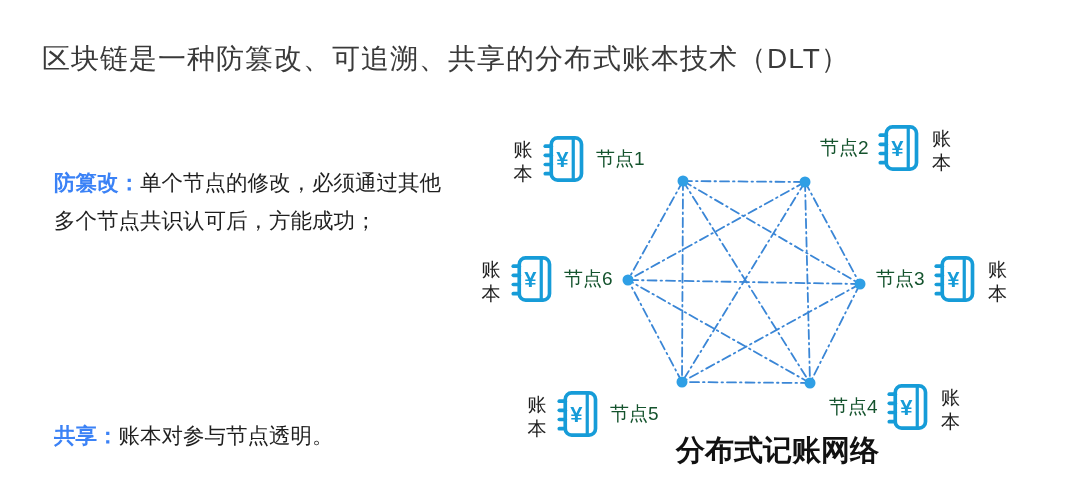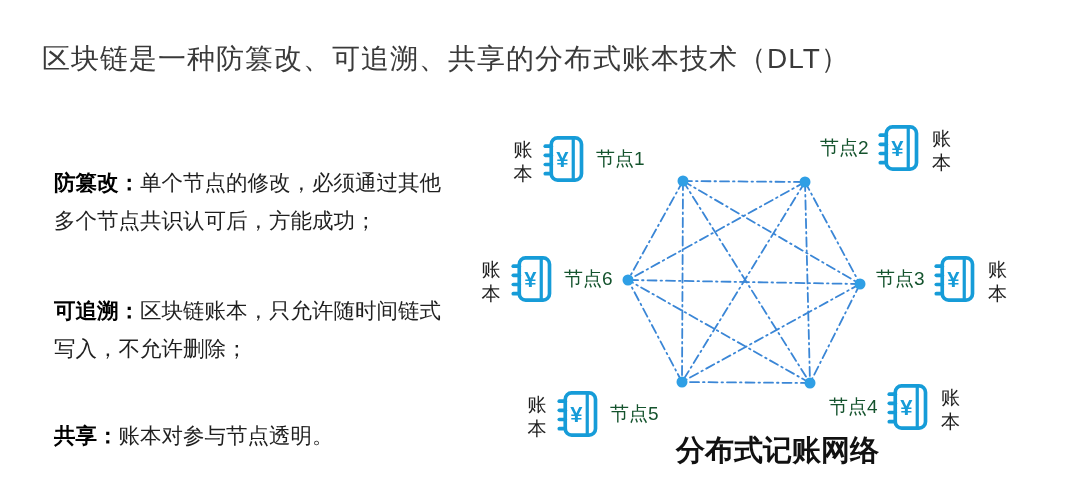--- a/index.html
+++ b/index.html
@@ -3,21 +3,21 @@
 <meta charset="utf-8">
 <style>
   html,body { margin:0; padding:0; background:#ffffff; }
   body { font-family:"Liberation Sans","DejaVu Sans",sans-serif; }
   .slide { position:relative; width:1080px; height:503px; background:#ffffff; overflow:hidden; }
 
   .title { position:absolute; left:42px; top:40px; font-size:28px; letter-spacing:1px;
            color:#3a3a3a; white-space:nowrap; }
 
   .point { position:absolute; left:54px; width:396px; font-size:21.5px; line-height:38px; color:#1f1f1f; }
-  .point .term { color:#000000; font-weight:700;margin-top:38px; }
+  .point .term { color:#3b82f6; font-weight:700;margin-top:38px; }
   .point-1 { top:164px; }
   .point-2 { top:292px; }
   .point-3 { top:417px; }
 
   .node-group { position:absolute; display:flex; align-items:center; gap:9px; }
   .vlabel { width:22px; font-size:19px; line-height:24px; color:#1f1f1f;
             word-break:break-all; text-align:center;margin-top:6px; }
   .nlabel { font-size:19px; color:#14532d; white-space:nowrap; }
   .ledger { width:44px; height:50px; display:block; }
 
@@ -35,23 +35,20 @@
 </style>
 </head>
 <body>
 
 <div class="slide">
 
   <div class="title">区块链是一种防篡改、可追溯、共享的分布式账本技术（DLT）</div>
 
   <div class="point point-1">
     <span class="term">防篡改：</span><span>单个节点的修改，必须通过其他多个节点共识认可后，方能成功；</span>
-  </div>
-  <div class="point point-2">
-    <span class="term">可追溯：</span><span>区块链账本，只允许随时间链式写入，不允许删除；</span>
   </div>
   <div class="point point-3">
     <span class="term">共享：</span><span>账本对参与节点透明。</span>
   </div>
 
   <div class="node-group g1">
     <div class="vlabel">账本</div>
     <svg class="ledger" viewBox="0 0 48 52">
       <g fill="none" stroke="#169CD8">
         <rect x="9" y="3" width="33" height="46" rx="7" stroke-width="4"></rect>

